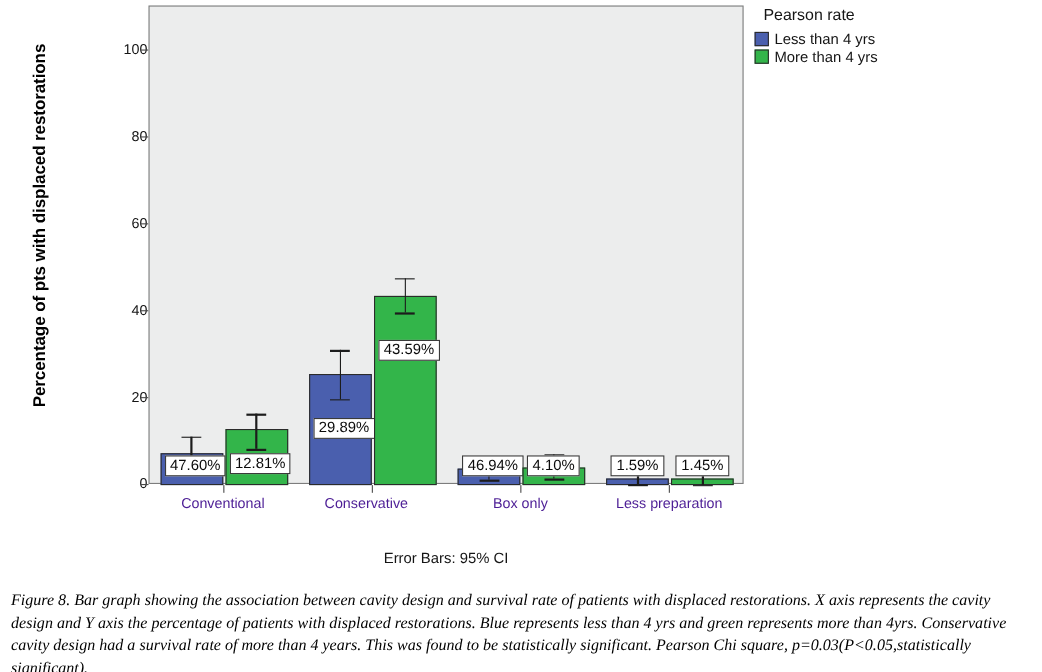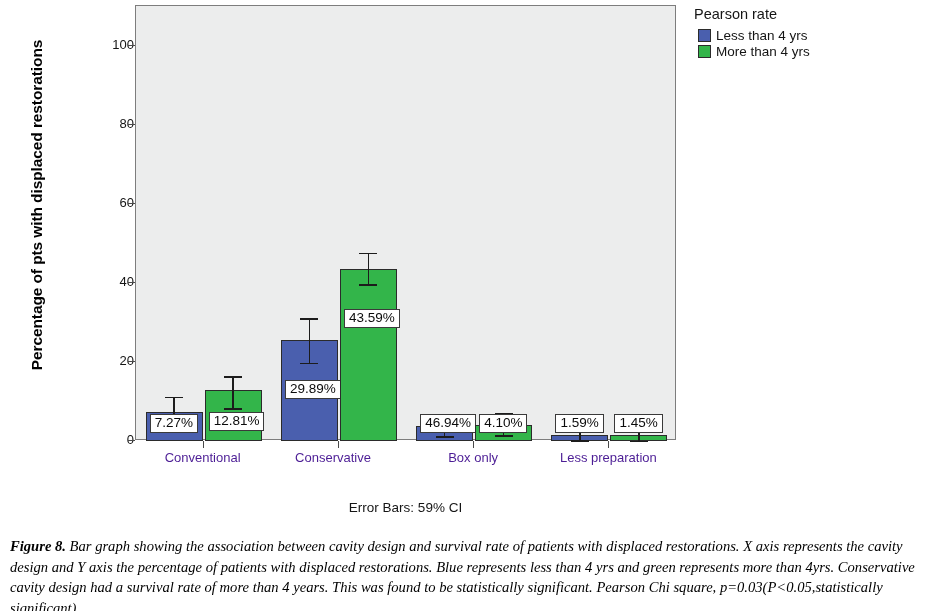--- a/index.html
+++ b/index.html
@@ -51,32 +51,32 @@
   
   .data-label{
     position:absolute;background:#ffffff;border:1px solid #3a3a3a;
     font-size:13.5px;color:#0b0b0b;padding:1px 4px 2px 4px;
     white-space:nowrap;line-height:14px;
   }
 
   
   .legend{position:absolute;left:686px;top:6px;width:250px;}
   .legend-title{font-size:14.5px;color:#151515;margin:0 0 6px 8px;}
-  .legend-row{display:flex;align-items:center;margin:0 0 1px 12px;height:15px;}
+  .legend-row{display:flex;align-items:center;margin:0 0 1px 0;height:15px;}
   .legend-swatch{width:13px;height:13px;border:1px solid #2b2b2b;box-sizing:border-box;
     margin-right:5px;flex:0 0 auto;}
   .legend-label{font-size:13.5px;color:#151515;white-space:nowrap;}
 
   
   .caption{
     position:absolute;left:10px;top:536px;width:928px;
     font-family:"Liberation Serif",serif;font-style:italic;
     font-size:14.6px;line-height:20.5px;color:#000;text-align:left;
   }
-  .caption b{font-weight:bold;}
+  .caption b{font-weight:normal;}
 </style>
 </head>
 <body>
 
 <div id="figure-root">
 
   <div class="chart-block">
 
     <div class="y-axis-title">Percentage of pts with displaced restorations</div>
 
@@ -94,21 +94,21 @@
         <div class="y-tick" style="top: 44.5455px;">100</div>
         <div class="y-tick-mark" style="top: 44.5455px;"></div>
       </div>
 
     <div class="plot-area">
       <div id="bars-layer">
           <div class="bar" style="left: 9.625px; top: 406.25px; width: 57px; height: 28.7495px; background: rgb(74, 95, 174);"></div>
           <div class="ebar-stem" style="left: 37.325px; top: 390.709px; height: 30.0545px;"></div>
           <div class="ebar-cap" style="left: 29.125px; top: 390.709px; width: 18px;"></div>
           <div class="ebar-cap" style="left: 29.125px; top: 420.764px; width: 18px;"></div>
-          <div class="data-label" style="top: 408px; left: 13.625px;">7.27%</div>
+          <div class="data-label" style="top: 408px; left: 13.625px;">47.60%</div>
           <div class="bar" style="left: 68.625px; top: 384.342px; width: 57px; height: 50.6577px; background: rgb(51, 181, 74);"></div>
           <div class="ebar-stem" style="left: 96.325px; top: 370.145px; height: 32.0318px;"></div>
           <div class="ebar-cap" style="left: 88.125px; top: 370.145px; width: 18px;"></div>
           <div class="ebar-cap" style="left: 88.125px; top: 402.177px; width: 18px;"></div>
           <div class="data-label" style="top: 406.342px; left: 72.625px;">12.81%</div>
           <div class="bar" style="left: 144.875px; top: 334.159px; width: 57px; height: 100.841px; background: rgb(74, 95, 174);"></div>
           <div class="ebar-stem" style="left: 172.575px; top: 312.409px; height: 44.2909px;"></div>
           <div class="ebar-cap" style="left: 164.375px; top: 312.409px; width: 18px;"></div>
           <div class="ebar-cap" style="left: 164.375px; top: 356.7px; width: 18px;"></div>
           <div class="data-label" style="top: 374.159px; left: 148.875px;">29.89%</div>
@@ -144,21 +144,21 @@
         <div class="x-tick-mark" style="left: 202.625px;"></div>
         <div class="x-cat-label" style="left: 122.625px; width: 160px;">Conventional</div>
         <div class="x-tick-mark" style="left: 337.875px;"></div>
         <div class="x-cat-label" style="left: 253px; width: 160px;">Conservative</div>
         <div class="x-tick-mark" style="left: 473.125px;"></div>
         <div class="x-cat-label" style="left: 393.125px; width: 160px;">Box only</div>
         <div class="x-tick-mark" style="left: 608.375px;"></div>
         <div class="x-cat-label" style="left: 528.375px; width: 160px;">Less preparation</div>
       </div>
 
-    <div class="errorbar-note">Error Bars: 59% CI</div>
+    <div class="errorbar-note">Error Bars: 95% CI</div>
 
     <div class="legend">
       <div class="legend-title">Pearson rate</div>
       <div id="legend-rows">
           <div class="legend-row">
             <span class="legend-swatch" style="background: rgb(74, 95, 174);"></span>
             <span class="legend-label">Less than 4 yrs</span>
           </div>
           <div class="legend-row">
             <span class="legend-swatch" style="background: rgb(51, 181, 74);"></span>

